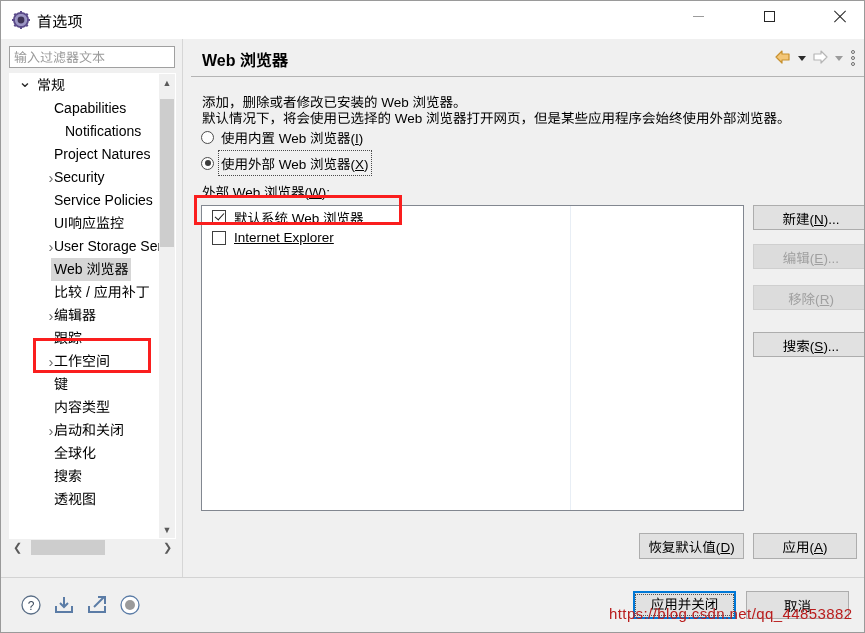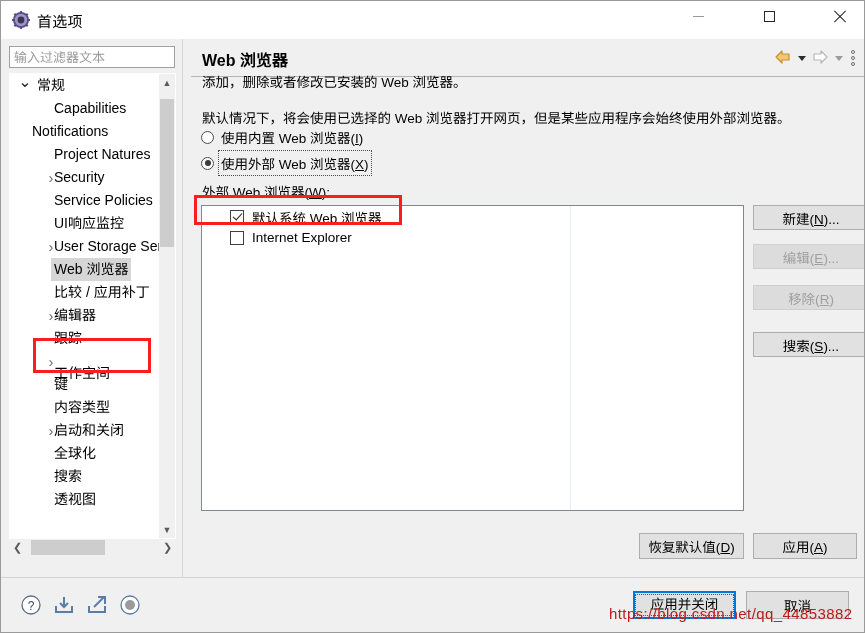--- a/index.html
+++ b/index.html
@@ -241,21 +241,21 @@
     box-sizing: border-box;
   }
 
   .desc {
     position: absolute;
     left: 11px;
     font-size: 13.5px;
     color: #000;
     white-space: nowrap;
   }
-  .desc1 { top: 32px; }
+  .desc1 { top: 52px; }
   .desc2 { top: 68px; }
 
   .radio-row {
     position: absolute;
     left: 10px;
     height: 20px;
     display: flex; align-items: center;
     cursor: default;
   }
   .radio-1 { top: 88px; }
@@ -311,22 +311,23 @@
   .col-divider {
     position: absolute;
     left: 368px; top: 0;
     width: 1px; height: 100%;
     background: #e8eef5;
   }
   .chk-row {
     position: relative;
     height: 21px;
     display: flex; align-items: center;
-    padding-left: 28px;
-    cursor: default;
+    padding-left: 10px;
+    cursor: default;
+    text-decoration: underline;
   }
   .chk {
     width: 14px; height: 14px;
     border: 1px solid #3f3f3f;
     box-sizing: border-box;
     background: #fff;
     margin-right: 8px;
     position: relative;
     flex: none;
   }
@@ -475,31 +476,31 @@
   </div>
 
   <div class="dialog-body">
 
     <input class="filter-input" type="text" placeholder="输入过滤器文本" style="">
 
     <div class="tree-wrap">
       <div class="tree-list" id="tree-list">
           <div class="tree-item"><span class="tw" style="font-size: 16px; color: rgb(43, 43, 43); left: 6px; top: -4px;">⌄</span><span class="lbl" style="margin-left: 24px;">常规</span></div>
           <div class="tree-item"><span class="tw"></span><span class="lbl" style="margin-left: 41px;">Capabilities</span></div>
-          <div class="tree-item"><span class="tw"></span><span class="lbl" style="margin-left: 19px; text-align: right;">Notifications</span></div>
+          <div class="tree-item"><span class="tw"></span><span class="lbl" style="margin-left: 52px; text-align: right;">Notifications</span></div>
           <div class="tree-item"><span class="tw"></span><span class="lbl" style="margin-left: 41px;">Project Natures</span></div>
           <div class="tree-item"><span class="tw" style="font-size: 15px; left: 32px;">›</span><span class="lbl" style="margin-left: 41px;">Security</span></div>
           <div class="tree-item"><span class="tw"></span><span class="lbl" style="margin-left: 41px;">Service Policies</span></div>
           <div class="tree-item"><span class="tw"></span><span class="lbl" style="margin-left: 41px;">UI响应监控</span></div>
           <div class="tree-item"><span class="tw" style="font-size: 15px; left: 32px;">›</span><span class="lbl" style="margin-left: 41px;">User Storage Service</span></div>
           <div class="tree-item sel"><span class="tw"></span><span class="lbl" style="margin-left: 41px;">Web 浏览器</span></div>
           <div class="tree-item"><span class="tw"></span><span class="lbl" style="margin-left: 41px;">比较 / 应用补丁</span></div>
           <div class="tree-item"><span class="tw" style="font-size: 15px; left: 32px;">›</span><span class="lbl" style="margin-left: 41px;">编辑器</span></div>
           <div class="tree-item"><span class="tw"></span><span class="lbl" style="margin-left: 41px;">跟踪</span></div>
-          <div class="tree-item"><span class="tw" style="font-size: 15px; left: 32px;">›</span><span class="lbl" style="margin-left: 41px; margin-top: 12px;">工作空间</span></div>
+          <div class="tree-item"><span class="tw" style="font-size: 15px; left: 32px;">›</span><span class="lbl" style="margin-left: 41px;">工作空间</span></div>
           <div class="tree-item"><span class="tw"></span><span class="lbl" style="margin-left: 41px;">键</span></div>
           <div class="tree-item"><span class="tw"></span><span class="lbl" style="margin-left: 41px;">内容类型</span></div>
           <div class="tree-item"><span class="tw" style="font-size: 15px; left: 32px;">›</span><span class="lbl" style="margin-left: 41px;">启动和关闭</span></div>
           <div class="tree-item"><span class="tw"></span><span class="lbl" style="margin-left: 41px;">全球化</span></div>
           <div class="tree-item"><span class="tw"></span><span class="lbl" style="margin-left: 41px;">搜索</span></div>
           <div class="tree-item"><span class="tw"></span><span class="lbl" style="margin-left: 41px;">透视图</span></div>
         </div>
 
       <div class="tree-vscroll">
         <div class="vs-arrow vs-up">▲</div>

